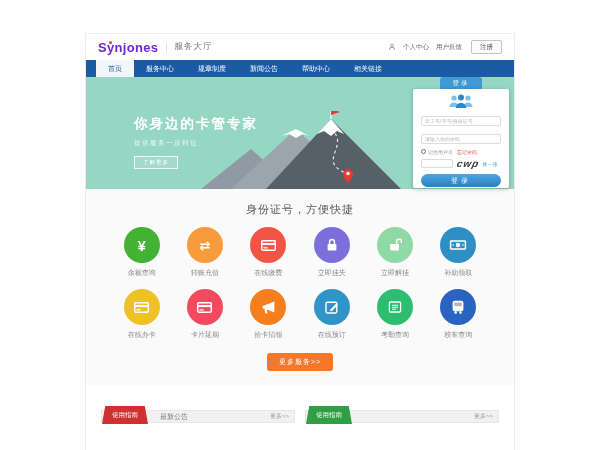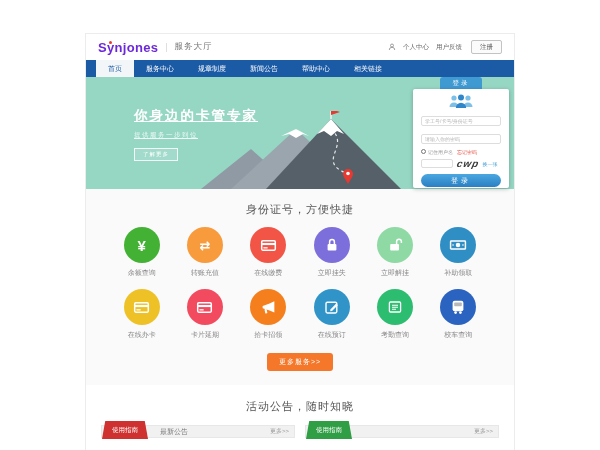--- a/index.html
+++ b/index.html
@@ -22,21 +22,21 @@
              border-radius:2px; background:#fbfbfb; padding:1.5px 8px; cursor:pointer; }
   .person-svg { width:8px; height:8px; vertical-align:-1px; }
 
   
   .nav { height:17px; background:#1b5aa5; display:flex; padding-left:10px; }
   .nav-item { font-size:7px; color:#fff; line-height:17px; padding:0 12px; cursor:pointer; }
   .nav-item.active { background:#f3f6f9; color:#1b5aa5; }
 
   
   .hero { position:relative; height:112px; background:#96d7c4; overflow:visible; }
-  .hero-text { position:absolute; left:48px; top:30px; color:#fff;text-decoration:underline; }
+  .hero-text { position:absolute; left:48px; top:38px; color:#fff; }
   .hero-title { font-size:13.5px; font-weight:bold; letter-spacing:2px; }
   .hero-sub { font-size:6.5px; margin-top:6px; letter-spacing:1.5px; opacity:.85; }
   .hero-cta { display:inline-block; margin-top:8px; font-size:5.5px; color:#fff;
               border:1px solid rgba(255,255,255,.85); background:rgba(255,255,255,.12);
               padding:2px 8px; letter-spacing:1px; cursor:pointer; }
   .mountains { position:absolute; left:110px; bottom:0; }
 
   
   .login { position:absolute; right:5px; top:0; width:96px; }
   .login-tab { width:42px; height:12px; margin:0 auto; background:#3f9ad2; color:#fff;
@@ -299,21 +299,20 @@
               </svg>
             </span>
     </div>
     <div class="svc-label">校车查询</div>
   </div>
       </div>
     <button class="more-btn" style="background: rgb(244, 119, 42);">更多服务&gt;&gt;</button>
   </div>
 
   <div class="ann">
-    <div class="sec-title">活动公告，随时知晓</div>
     <div class="panels">
       <div class="panel">
         <div class="panel-bar">
           <div class="ribbon" style="background: rgb(207, 48, 48);">使用指南</div>
           <span class="panel-tab">最新公告</span>
           <span class="panel-more">更多&gt;&gt;</span>
         </div>
       </div>
       <div class="panel">
         <div class="panel-bar">

